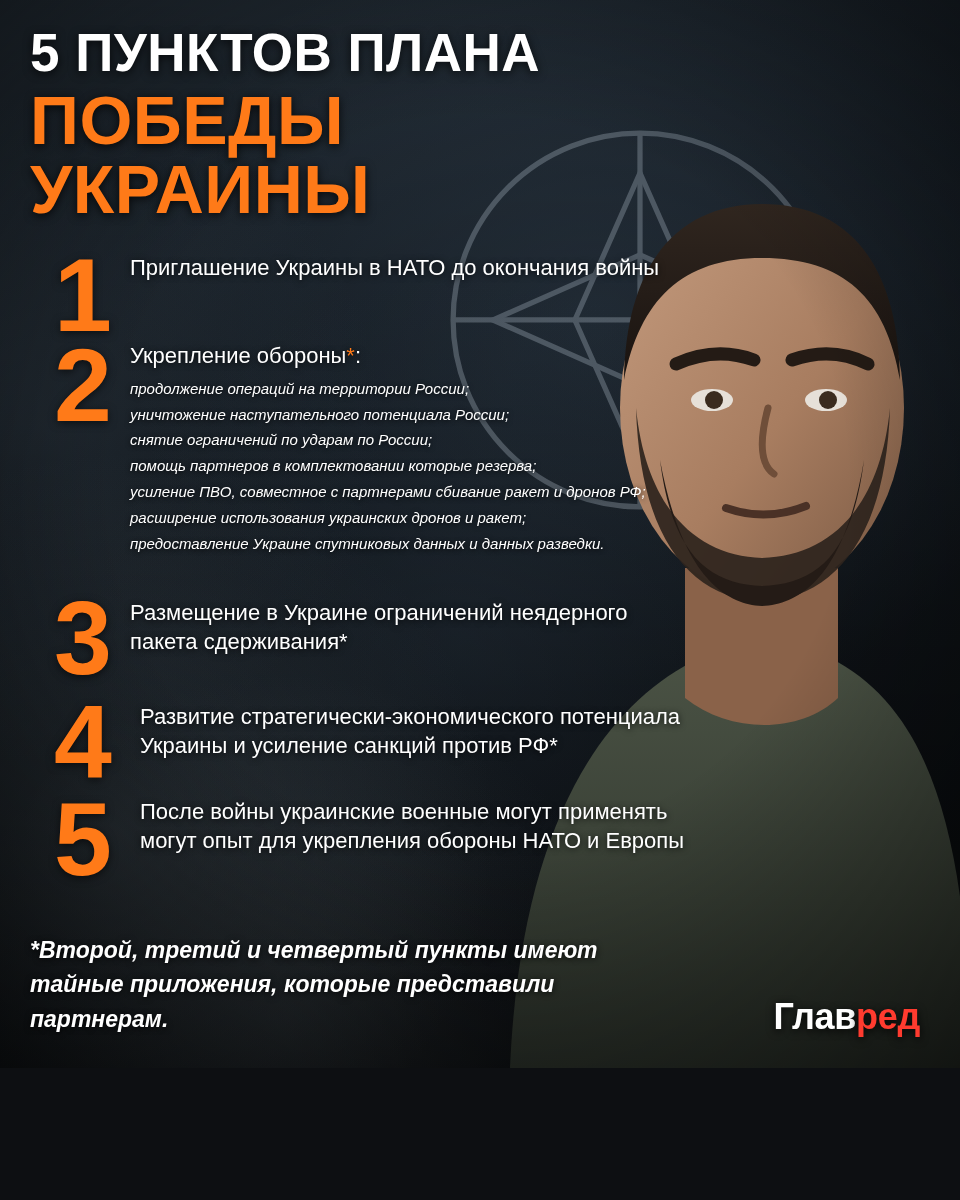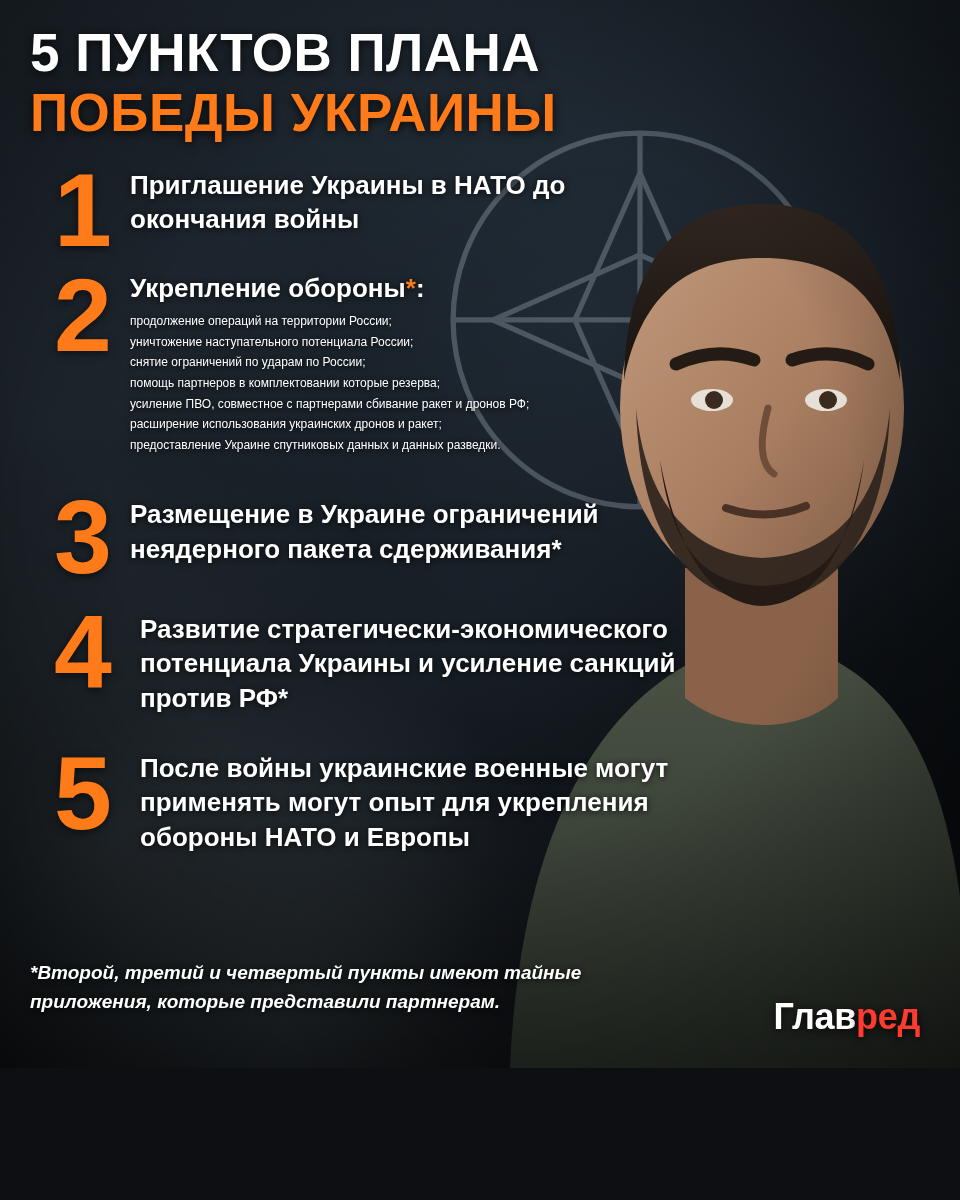--- a/index.html
+++ b/index.html
@@ -68,21 +68,21 @@
     display: block;
     font-size: 53px;
     font-weight: bold;
     color: #ffffff;
     text-transform: uppercase;
     text-shadow: 0 2px 10px rgba(0,0,0,0.75);
   }
   .title .line2 {
     display: inline-block;
     margin-top: 6px;
-    font-size: 53px;
+    font-size: 68px;
     font-weight: bold;
     color: #ff7a18;
     text-transform: uppercase;
     text-shadow: 0 2px 10px rgba(0,0,0,0.8);
   }
 
   .items { margin-top: 22px; position: relative; }
 
   .item {
     position: relative;
@@ -96,37 +96,38 @@
     font-weight: bold;
     color: #ff7a18;
     line-height: 0.82;
     text-shadow: 0 2px 8px rgba(0,0,0,0.6);
     width: 80px;
     text-align: left;
   }
   .body { padding-left: 78px; }
 
   .headline {
-    font-size: 26px;
-    font-weight: bold;
+    font-size: 22px;
+    font-weight: normal;
     color: #ffffff;
     line-height: 1.32;
     text-shadow: 0 1px 6px rgba(0,0,0,0.8);
   }
   .headline .star { color: #ff7a18; }
 
   .sublist {
     list-style: none;
     margin-top: 6px;
   }
   .sublist li {
-    font-size: 12px;
+    font-size: 15px;
     color: #ffffff;
     line-height: 1.72;
     text-shadow: 0 1px 5px rgba(0,0,0,0.85);
+    font-style: italic;
   }
 
   
   #item1 { margin-top: 2px; }
   #item1 .num { top: 6px; left: 24px; }
   #item1 .body { padding-left: 100px; padding-top: 6px; }
 
   #item2 { margin-top: 32px; }
   #item2 .num { top: 4px; left: 24px; }
   #item2 .body { padding-left: 100px; padding-top: 2px; }
@@ -139,23 +140,23 @@
   #item4 .num { top: 4px; left: 24px; }
   #item4 .body { padding-left: 110px; padding-top: 6px; }
 
   #item5 { margin-top: 32px; }
   #item5 .num { top: 4px; left: 24px; }
   #item5 .body { padding-left: 110px; padding-top: 4px; }
 
   .footnote {
     position: absolute;
     left: 30px;
-    bottom: 52px;
+    bottom: 32px;
     width: 650px;
-    font-size: 19px;
+    font-size: 23px;
     font-style: italic;
     font-weight: bold;
     color: #ffffff;
     line-height: 1.5;
     text-shadow: 0 1px 6px rgba(0,0,0,0.85);
   }
 
   .logo {
     position: absolute;
     right: 40px;

